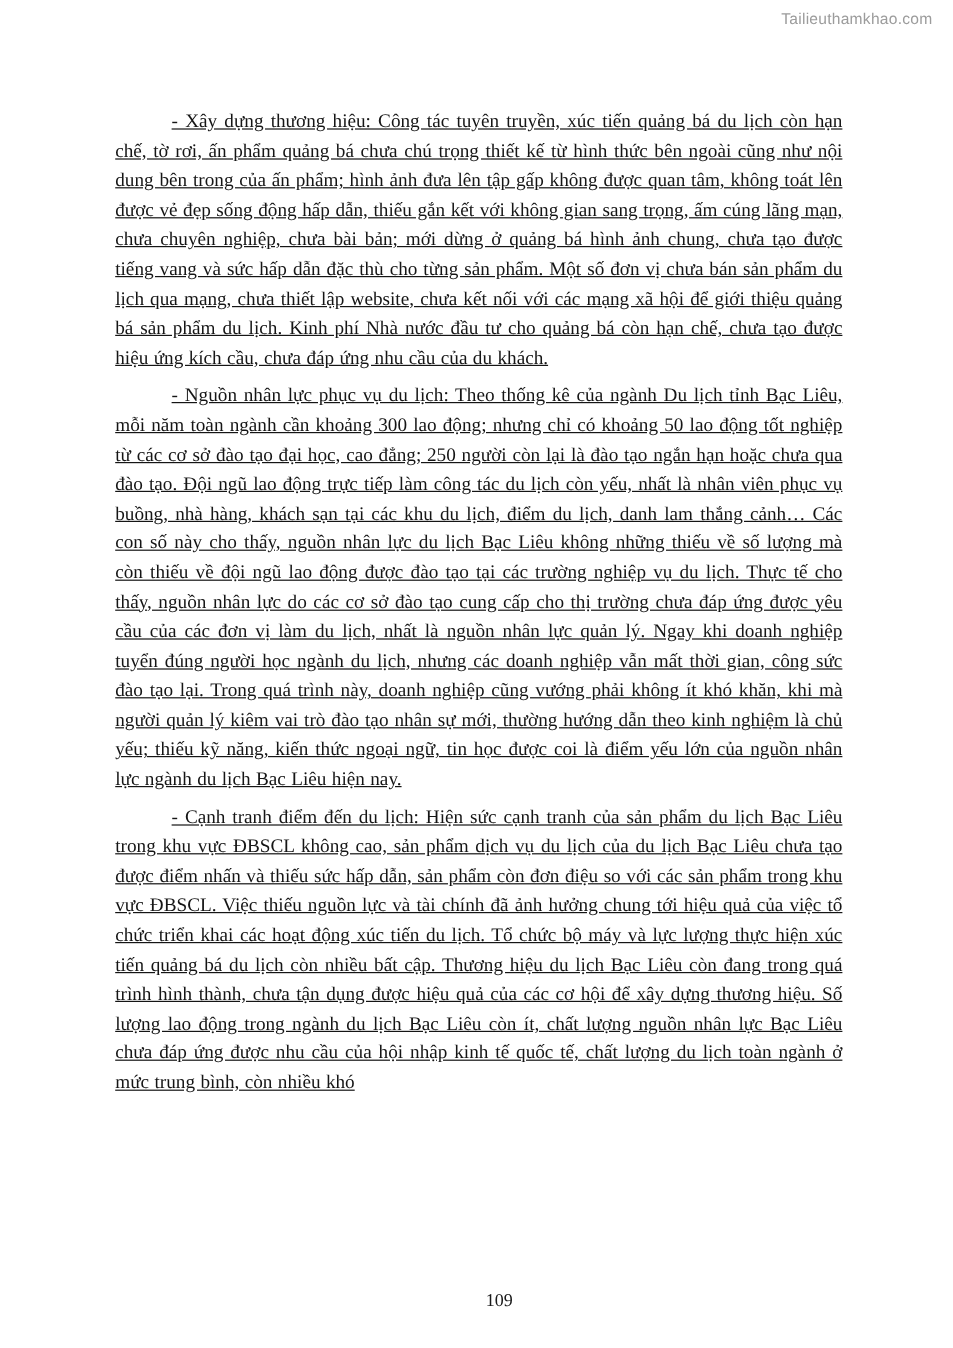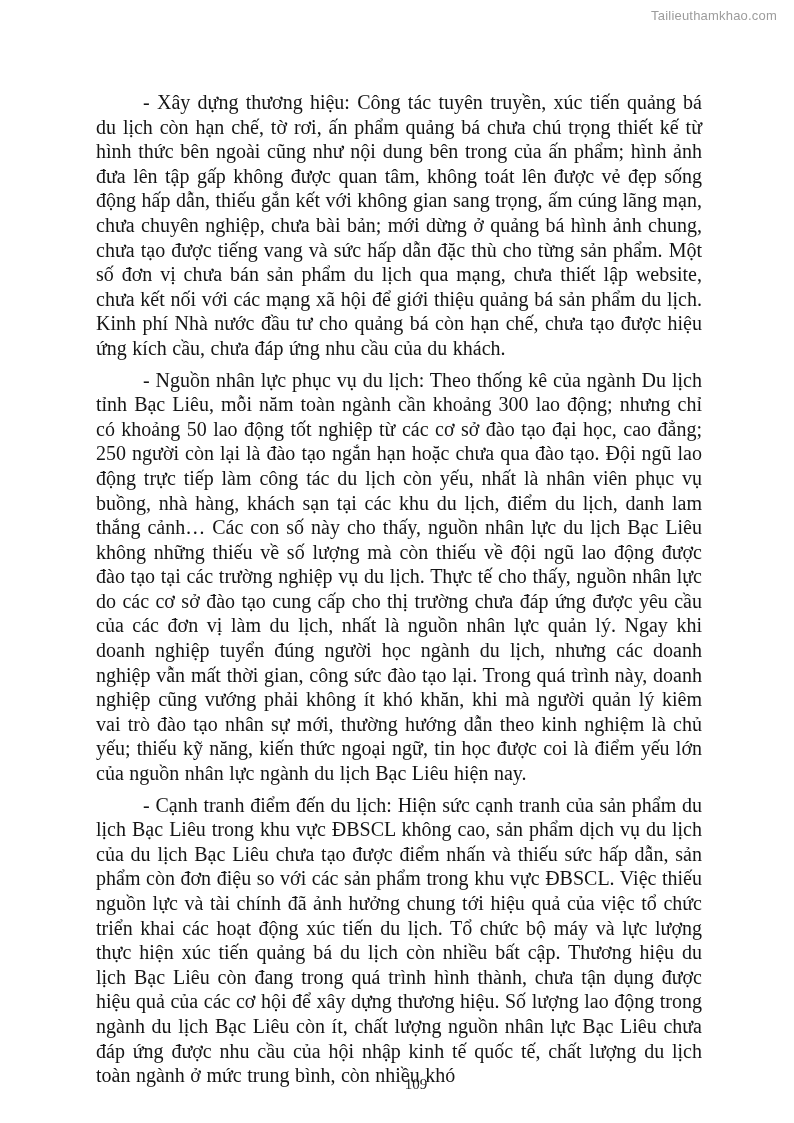--- a/index.html
+++ b/index.html
@@ -26,25 +26,26 @@
     letter-spacing: 0.2px;
   }
   .content {
     position: absolute;
     top: 90px;
     left: 96px;
     width: 606px;
   }
   .para {
     margin: 0 0 7px 0;
-    font-size: 20px;
+    font-size: 16px;
     line-height: 24.6px;
     text-align: justify;
     text-indent: 47px;
     word-spacing: 0.5px;
+    text-decoration: underline;
   }
   .page-number {
     position: absolute;
     top: 1061px;
     left: 96px;
     width: 640px;
     text-align: center;
     font-size: 15px;
     color: #1a1a1a;
     margin-top: 15px;

